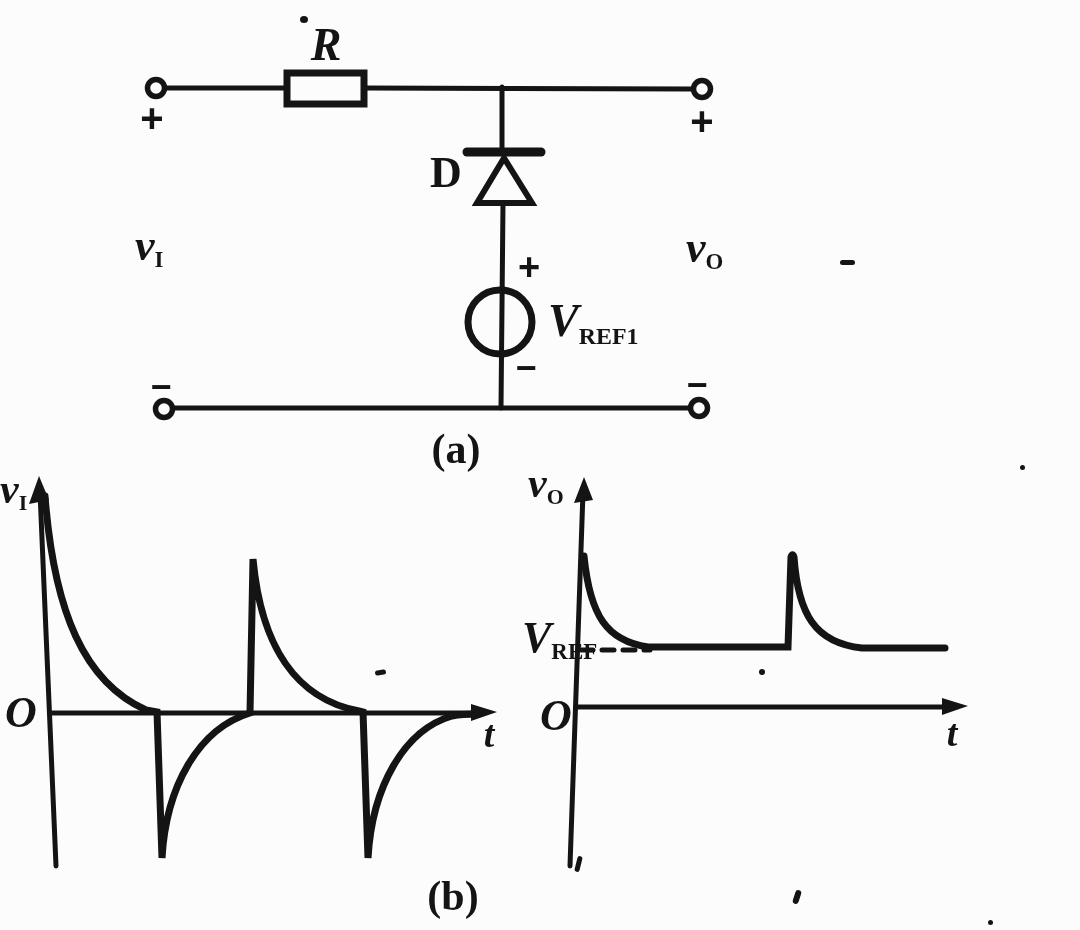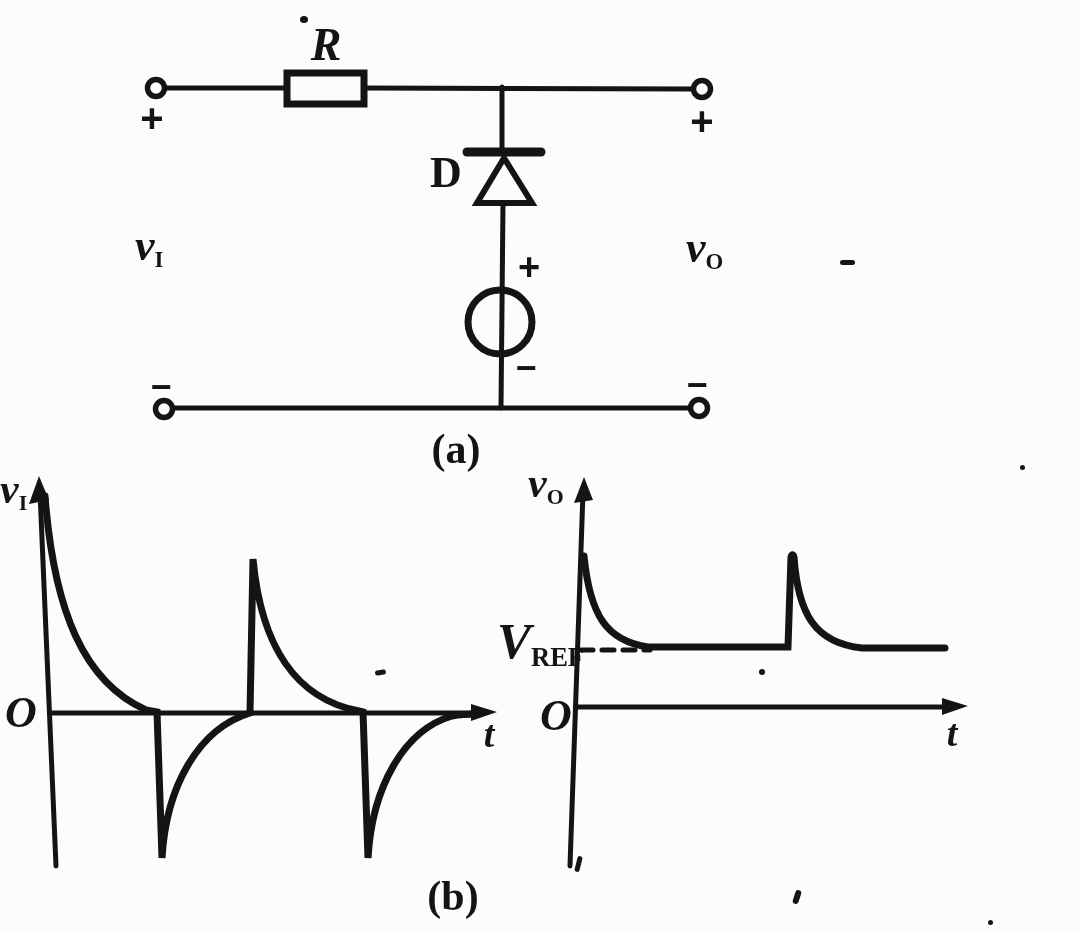--- a/index.html
+++ b/index.html
@@ -72,36 +72,37 @@
   <span class="lbl it c" style="left:326px;top:45px;font-size:46px">R</span>
   <span class="lbl c" style="left:446px;top:173px;font-size:44px">D</span>
 
   <span class="sign c" style="left:152px;top:118px;font-size:40px">+</span>
   <span class="sign c" style="left:161px;top:387px;font-size:36px">−</span>
   <span class="sign c" style="left:702px;top:121px;font-size:40px">+</span>
   <span class="sign c" style="left:697px;top:385px;font-size:36px">−</span>
   <span class="sign c" style="left:529px;top:267px;font-size:38px">+</span>
   <span class="sign c" style="left:526px;top:368px;font-size:36px">−</span>
 
+  <span class="lbl" style="left:548px;top:298px;font-size:46px"><span class="it">V</span><span class="sub">REF1</span></span>
 
   <span class="lbl" style="left:135px;top:224px;font-size:44px"><span class="it">v</span><span class="sub">I</span></span>
 
   <span class="lbl" style="left:686px;top:226px;font-size:44px"><span class="it">v</span><span class="sub">O</span></span>
 
   <span class="lbl c" style="left:456px;top:449px;font-size:42px">(a)</span>
   <span class="lbl c" style="left:453px;top:896px;font-size:42px">(b)</span>
 
   <span class="lbl" style="left:0px;top:468px;font-size:42px"><span class="it">v</span><span class="sub">I</span></span>
   <span class="lbl it c" style="left:21px;top:713px;font-size:44px">O</span>
   <span class="lbl it c" style="left:489px;top:734px;font-size:38px">t</span>
 
   <span class="lbl" style="left:528px;top:462px;font-size:42px"><span class="it">v</span><span class="sub">O</span></span>
   <span class="lbl it c" style="left:556px;top:716px;font-size:44px">O</span>
   <span class="lbl it c" style="left:952px;top:733px;font-size:38px">t</span>
-  <span class="lbl" style="left:497px;top:616px;font-size:51px"><span class="it">V</span><span class="sub">REF</span></span>
+  <span class="lbl" style="left:522px;top:616px;font-size:44px"><span class="it">V</span><span class="sub">REF</span></span>
 
   <div class="speck" style="left:300px;top:16px;width:8px;height:7px;border-radius:50%"></div>
   <div class="speck" style="left:840px;top:260px;width:15px;height:5px;border-radius:3px"></div>
   <div class="speck" style="left:375px;top:670px;width:11px;height:5px;border-radius:3px;transform:rotate(-8deg)"></div>
   <div class="speck" style="left:759px;top:669px;width:6px;height:6px;border-radius:50%"></div>
   <div class="speck" style="left:576px;top:856px;width:5px;height:16px;border-radius:3px;transform:rotate(14deg)"></div>
   <div class="speck" style="left:794px;top:890px;width:6px;height:14px;border-radius:3px;transform:rotate(18deg)"></div>
   <div class="speck" style="left:1020px;top:465px;width:5px;height:5px;border-radius:50%"></div>
   <div class="speck" style="left:988px;top:920px;width:5px;height:5px;border-radius:50%"></div>
 

